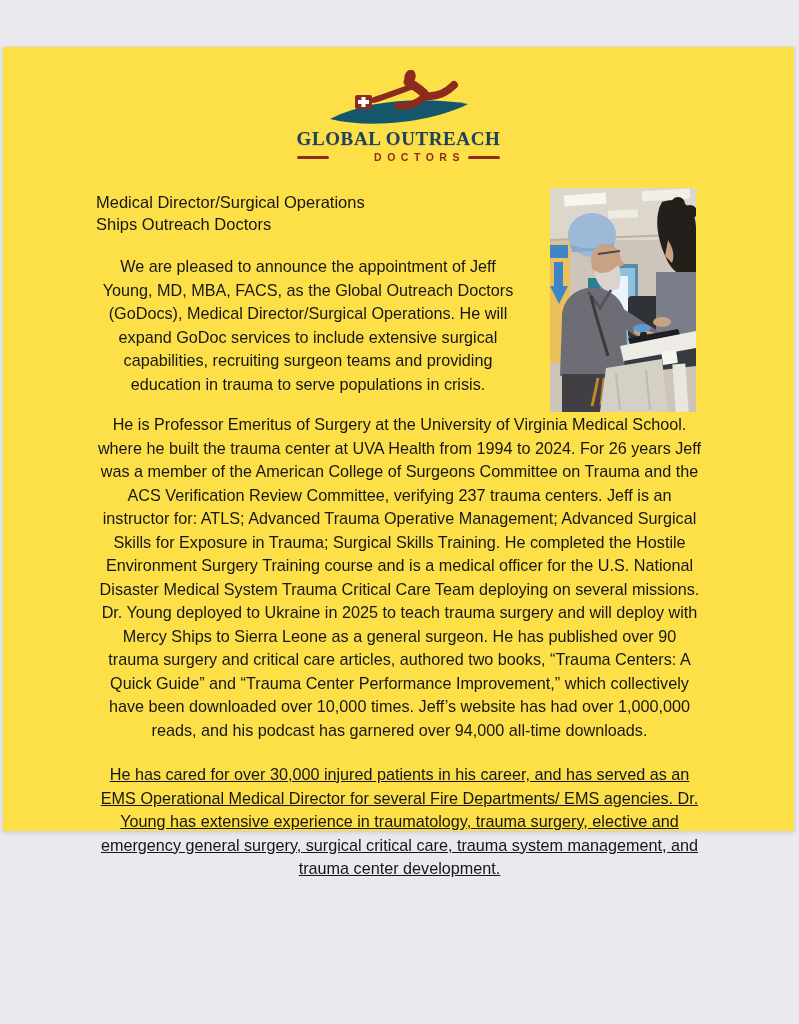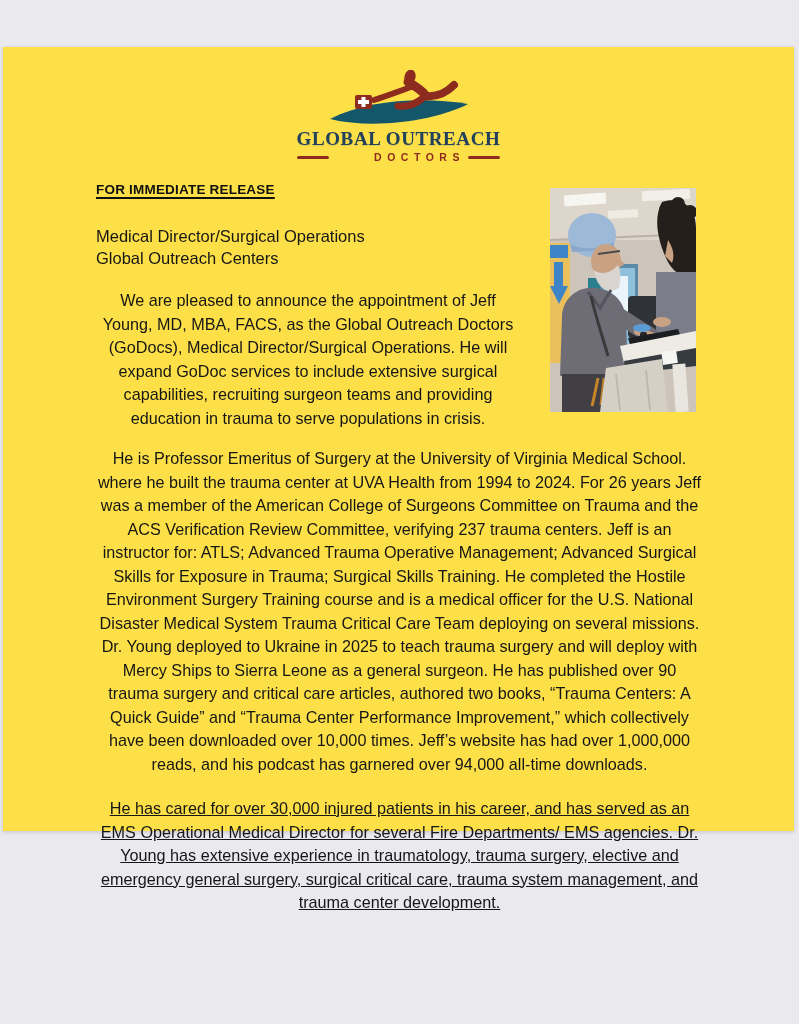--- a/index.html
+++ b/index.html
@@ -133,25 +133,24 @@
       <polygon points="74,173 146,160 146,178 76,186" fill="#363b40"></polygon>
       <rect x="112" y="163" width="15" height="13" fill="#f5f5f2" transform="rotate(-8 119 169)"></rect>
       <polygon points="56,180 112,171 118,224 50,224" fill="#d4d0c6"></polygon>
       <rect x="124" y="176" width="13" height="48" fill="#e8e6df" transform="rotate(-4 130 200)"></rect>
       <line x1="66" y1="186" x2="70" y2="222" stroke="#bdb9ae" stroke-width="2"></line>
       <line x1="96" y1="182" x2="100" y2="222" stroke="#bdb9ae" stroke-width="2"></line>
     </svg>
   </figure>
 
   <main class="content">
-    <h1 class="release">FOR IMMEDIATE RELEASE</h1>
 
     <div class="contact">
       <p>Medical Director/Surgical Operations</p>
-      <p>Global Outreach Centers</p>
+      <p>Ships Outreach Doctors</p>
     </div>
 
     <p class="para p1">We are pleased to announce the appointment of Jeff Young, MD, MBA, FACS, as the Global Outreach Doctors (GoDocs), Medical Director/Surgical Operations. He will expand GoDoc services to include extensive surgical capabilities, recruiting surgeon teams and providing education in trauma to serve populations in crisis.</p>
     <p class="para p2">He is Professor Emeritus of Surgery at the University of Virginia Medical School. where he built the trauma center at UVA Health from 1994 to 2024. For 26 years Jeff was a member of the American College of Surgeons Committee on Trauma and the ACS Verification Review Committee, verifying 237 trauma centers. Jeff is an instructor for: ATLS; Advanced Trauma Operative Management; Advanced Surgical Skills for Exposure in Trauma; Surgical Skills Training. He completed the Hostile Environment Surgery Training course and is a medical officer for the U.S. National Disaster Medical System Trauma Critical Care Team deploying on several missions. Dr. Young deployed to Ukraine in 2025 to teach trauma surgery and will deploy with Mercy Ships to Sierra Leone as a general surgeon. He has published over 90 trauma surgery and critical care articles, authored two books, “Trauma Centers: A Quick Guide” and “Trauma Center Performance Improvement,” which collectively have been downloaded over 10,000 times. Jeff’s website has had over 1,000,000 reads, and his podcast has garnered over 94,000 all-time downloads.</p>
     <p class="para p3">He has cared for over 30,000 injured patients in his career, and has served as an EMS Operational Medical Director for several Fire Departments/ EMS agencies. Dr. Young has extensive experience in traumatology, trauma surgery, elective and emergency general surgery, surgical critical care, trauma system management, and trauma center development.</p>
   </main>
 
 </div>
 
 </body></html>

